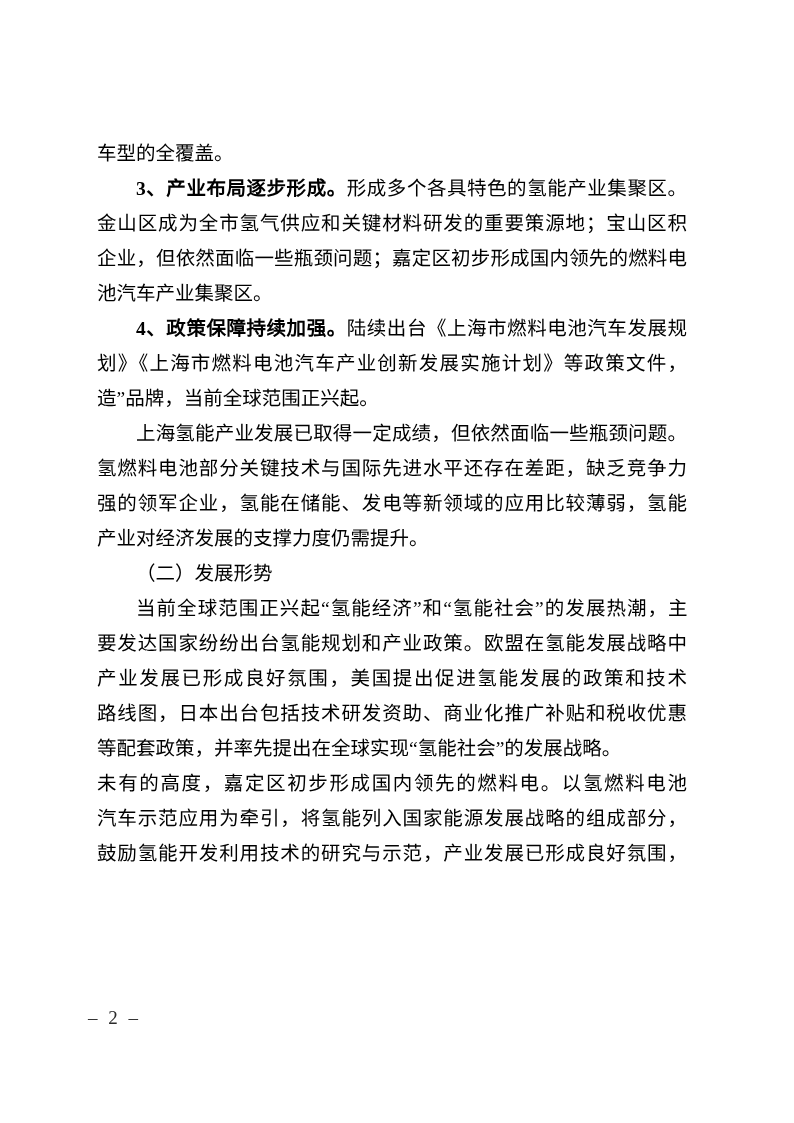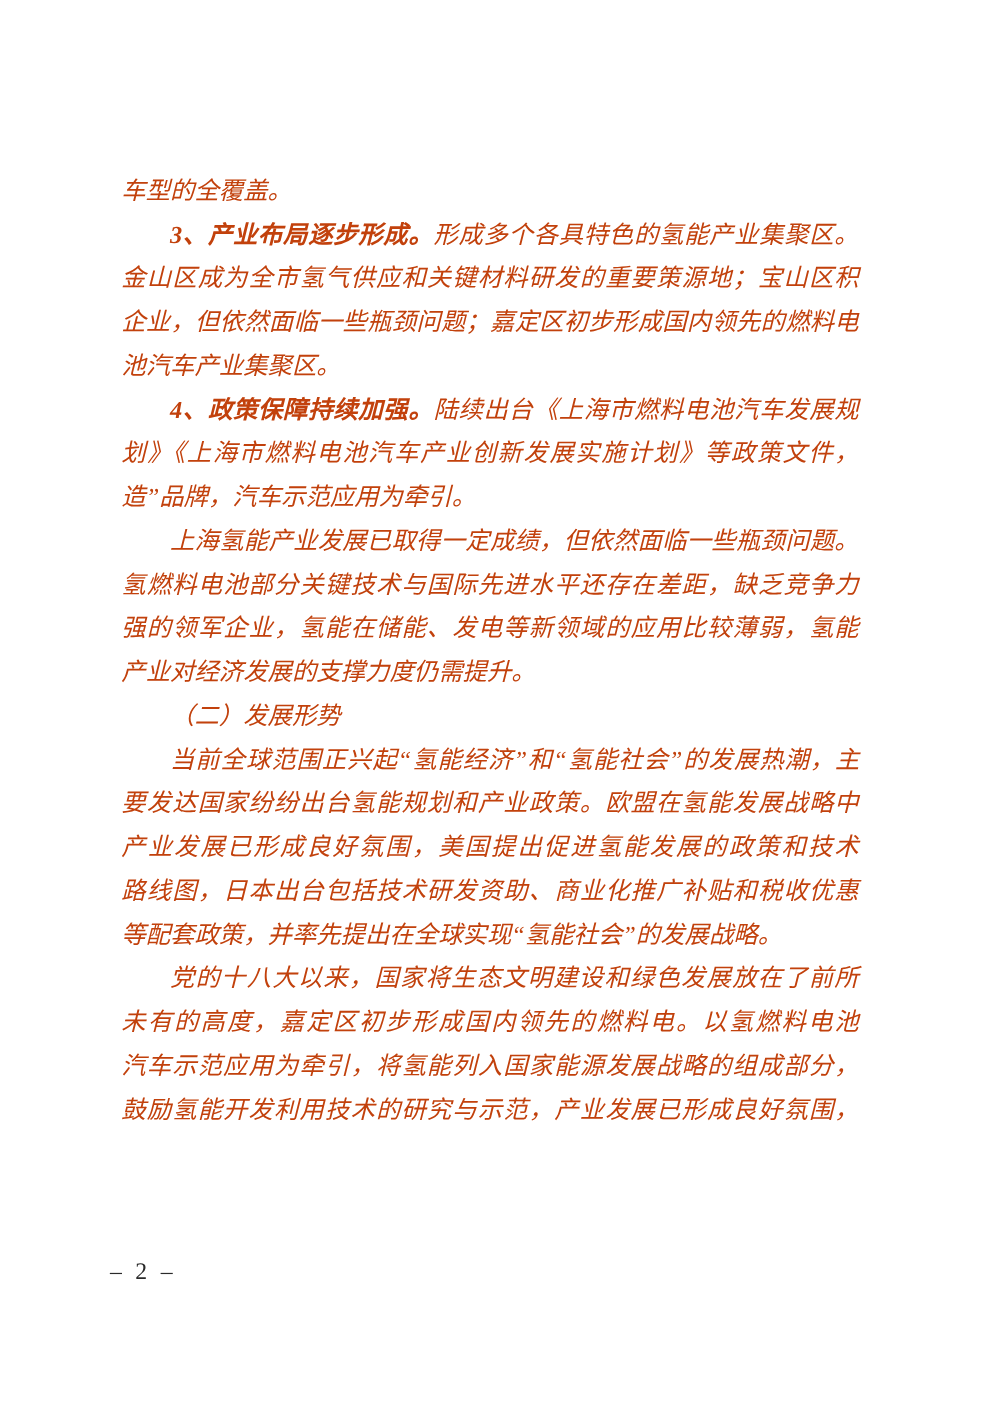--- a/index.html
+++ b/index.html
@@ -17,23 +17,22 @@
   .page {
     position: absolute;
     inset: 0;
     background: #ffffff;
   }
   .content {
     position: absolute;
     left: 97px;
     top: 136px;
     width: 590px;
-    color: #c2410c;
+    color: #000000;
     font-size: 19.5px;
-    font-style: italic;
   }
   .line {
     height: 35px;
     line-height: 35px;
     text-align: left;
     white-space: nowrap;
   }
   .line.justify {
     white-space: normal;
     text-align: justify;
@@ -67,32 +66,31 @@
 
 <div class="page">
   <main class="content">
       <div class="line"><span class="run">车型的全覆盖。</span></div>
       <div class="line indent justify"><span class="run bold">3、产业布局逐步形成。</span><span class="run">形成多个各具特色的氢能产业集聚区。</span></div>
       <div class="line justify"><span class="run">金山区成为全市氢气供应和关键材料研发的重要策源地；宝山区积</span></div>
       <div class="line justify"><span class="run">企业，但依然面临一些瓶颈问题；嘉定区初步形成国内领先的燃料电</span></div>
       <div class="line"><span class="run">池汽车产业集聚区。</span></div>
       <div class="line indent justify"><span class="run bold">4、政策保障持续加强。</span><span class="run">陆续出台《上海市燃料电池汽车发展规</span></div>
       <div class="line justify"><span class="run">划》《上海市燃料电池汽车产业创新发展实施计划》等政策文件，</span></div>
-      <div class="line"><span class="run">造”品牌，汽车示范应用为牵引。</span></div>
+      <div class="line"><span class="run">造”品牌，当前全球范围正兴起。</span></div>
       <div class="line indent justify"><span class="run">上海氢能产业发展已取得一定成绩，但依然面临一些瓶颈问题。</span></div>
       <div class="line justify"><span class="run">氢燃料电池部分关键技术与国际先进水平还存在差距，缺乏竞争力</span></div>
       <div class="line justify"><span class="run">强的领军企业，氢能在储能、发电等新领域的应用比较薄弱，氢能</span></div>
       <div class="line"><span class="run">产业对经济发展的支撑力度仍需提升。</span></div>
       <div class="line indent"><span class="run">（二）发展形势</span></div>
       <div class="line indent justify tight"><span class="run">当前全球范围正兴起“氢能经济”和“氢能社会”的发展热潮，主</span></div>
       <div class="line justify"><span class="run">要发达国家纷纷出台氢能规划和产业政策。欧盟在氢能发展战略中</span></div>
       <div class="line justify"><span class="run">产业发展已形成良好氛围，美国提出促进氢能发展的政策和技术</span></div>
       <div class="line justify"><span class="run">路线图，日本出台包括技术研发资助、商业化推广补贴和税收优惠</span></div>
       <div class="line"><span class="run">等配套政策，并率先提出在全球实现“氢能社会”的发展战略。</span></div>
-      <div class="line indent justify"><span class="run">党的十八大以来，国家将生态文明建设和绿色发展放在了前所</span></div>
       <div class="line justify"><span class="run">未有的高度，嘉定区初步形成国内领先的燃料电。以氢燃料电池</span></div>
       <div class="line justify"><span class="run">汽车示范应用为牵引，将氢能列入国家能源发展战略的组成部分，</span></div>
       <div class="line justify"><span class="run">鼓励氢能开发利用技术的研究与示范，产业发展已形成良好氛围，</span></div>
     </main>
   <footer class="footer">
     <span>– 2 –</span>
   </footer>
 </div>
 
 </body></html>

